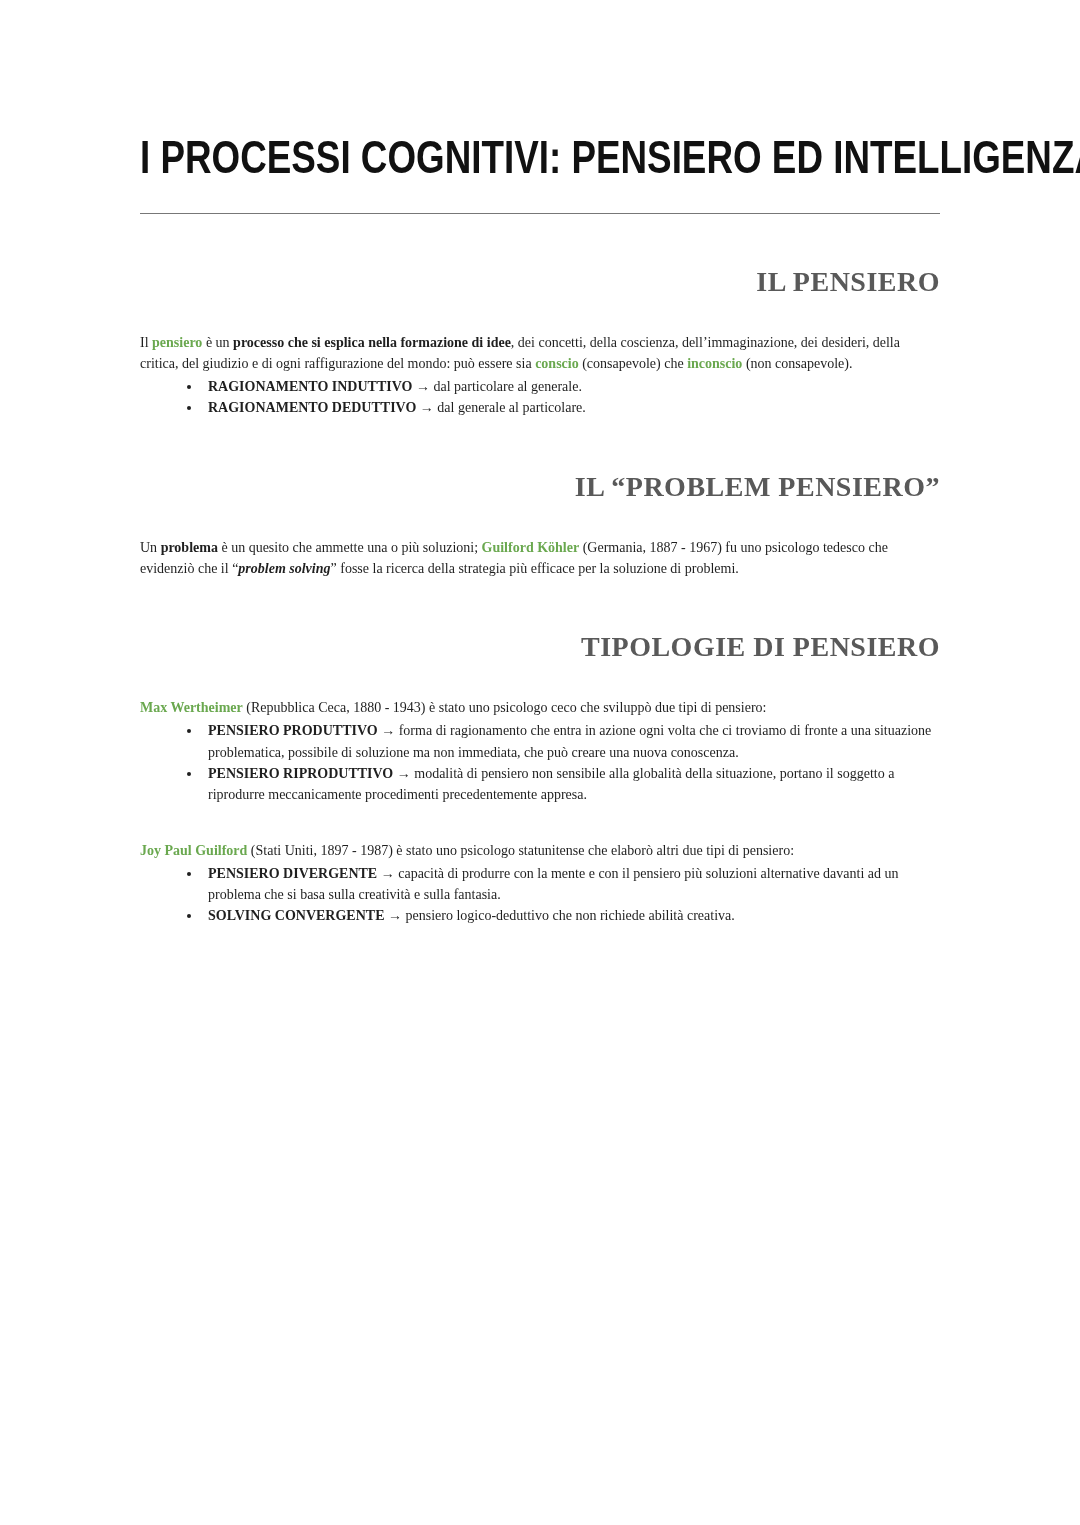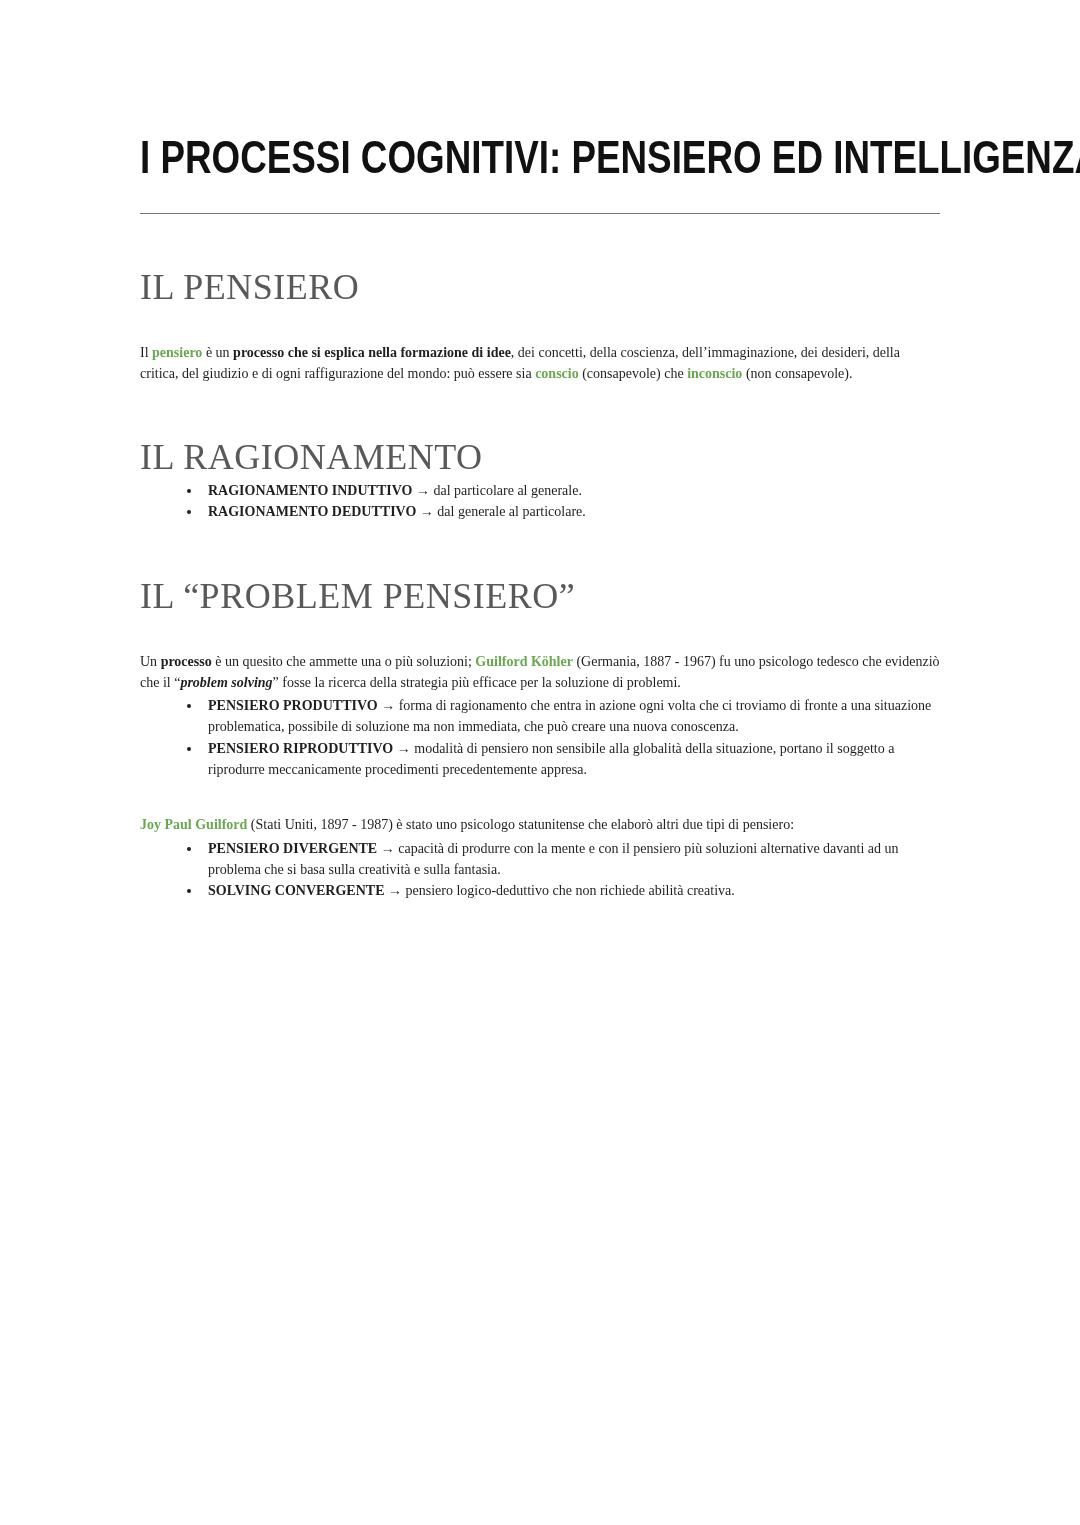--- a/index.html
+++ b/index.html
@@ -35,24 +35,24 @@
     transform-origin: left center;
     letter-spacing: 0px;
   }
   .title-divider {
     border: none;
     border-top: 1.5px solid #777777;
     margin: 30px 0 0 0;
   }
   .section-heading {
     font-family: "Liberation Serif", serif;
-    font-weight: 400;
-    font-size: 36px;
+    font-weight: 700;
+    font-size: 28px;
     color: var(--heading-gray, #595959);
-    text-align: left;
+    text-align: right;
     margin: 52px 0 0 0;
     letter-spacing: 0.5px;
   }
   .body-par {
     font-size: 14px;
     line-height: 1.52;
     margin: 34px 0 0 0;
     text-align: left;
   }
   .body-list {
@@ -74,29 +74,30 @@
 
 <div class="page">
 
   <h1 class="doc-title"><span class="squeeze">I PROCESSI COGNITIVI: PENSIERO ED INTELLIGENZA</span></h1>
 
   <hr class="title-divider">
 
   <h2 class="section-heading">IL PENSIERO</h2>
   <p class="body-par"><span>Il </span><span class="b g">pensiero</span><span> è un </span><span class="b">processo che si esplica nella formazione di idee</span><span>, dei concetti, della coscienza, dell’immaginazione, dei desideri, della critica, del giudizio e di ogni raffigurazione del mondo: può essere sia </span><span class="b g">conscio</span><span> (consapevole) che </span><span class="b g">inconscio</span><span> (non consapevole).</span></p>
 
-  <h2 class="section-heading">IL RAGIONAMENTO</h2>
   <ul class="body-list">
     <li><span class="b">RAGIONAMENTO INDUTTIVO → </span><span>dal particolare al generale.</span></li>
     <li><span class="b">RAGIONAMENTO DEDUTTIVO → </span><span>dal generale al particolare.</span></li>
   </ul>
 
   <h2 class="section-heading">IL “PROBLEM PENSIERO”</h2>
-  <p class="body-par"><span>Un </span><span class="b">processo</span><span> è un quesito che ammette una o più soluzioni; </span><span class="b g">Guilford Köhler</span><span> (Germania, 1887 - 1967) fu uno psicologo tedesco che evidenziò che il “</span><span class="b i">problem solving</span><span>” fosse la ricerca della strategia più efficace per la soluzione di problemi.</span></p>
+  <p class="body-par"><span>Un </span><span class="b">problema</span><span> è un quesito che ammette una o più soluzioni; </span><span class="b g">Guilford Köhler</span><span> (Germania, 1887 - 1967) fu uno psicologo tedesco che evidenziò che il “</span><span class="b i">problem solving</span><span>” fosse la ricerca della strategia più efficace per la soluzione di problemi.</span></p>
 
+  <h2 class="section-heading">TIPOLOGIE DI PENSIERO</h2>
+  <p class="body-par"><span class="b g">Max Wertheimer</span><span> (Repubblica Ceca, 1880 - 1943) è stato uno psicologo ceco che sviluppò due tipi di pensiero:</span></p>
   <ul class="body-list">
     <li><span class="b">PENSIERO PRODUTTIVO → </span><span>forma di ragionamento che entra in azione ogni volta che ci troviamo di fronte a una situazione problematica, possibile di soluzione ma non immediata, che può creare una nuova conoscenza.</span></li>
     <li><span class="b">PENSIERO RIPRODUTTIVO → </span><span>modalità di pensiero non sensibile alla globalità della situazione, portano il soggetto a riprodurre meccanicamente procedimenti precedentemente appresa.</span></li>
   </ul>
   <p class="body-par"><span class="b g">Joy Paul Guilford</span><span> (Stati Uniti, 1897 - 1987) è stato uno psicologo statunitense che elaborò altri due tipi di pensiero:</span></p>
   <ul class="body-list">
     <li><span class="b">PENSIERO DIVERGENTE → </span><span>capacità di produrre con la mente e con il pensiero più soluzioni alternative davanti ad un problema che si basa sulla creatività e sulla fantasia.</span></li>
     <li><span class="b">SOLVING CONVERGENTE → </span><span>pensiero logico-deduttivo che non richiede abilità creativa.</span></li>
   </ul>
 

